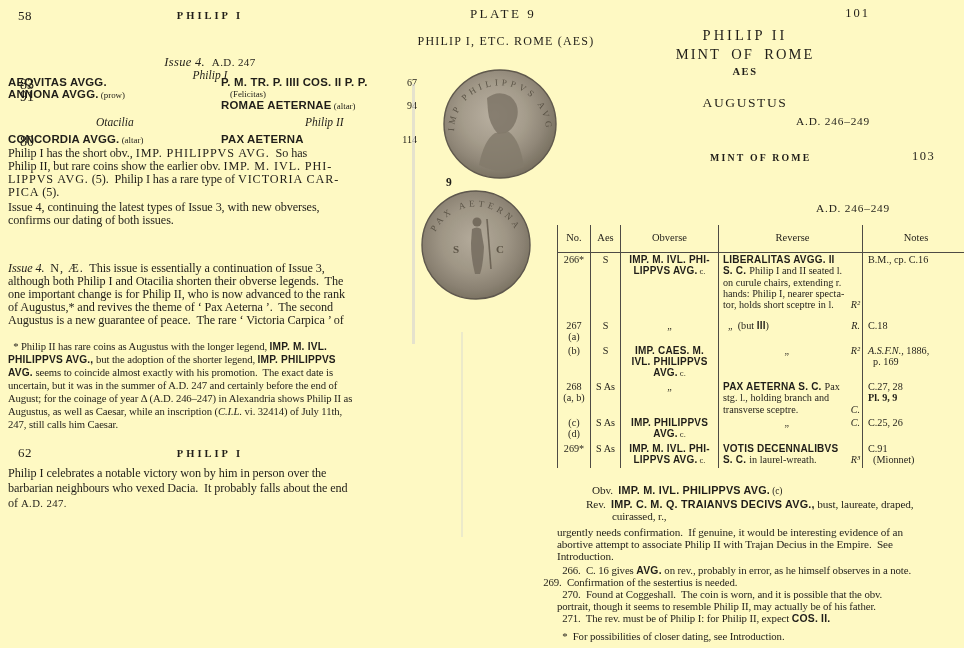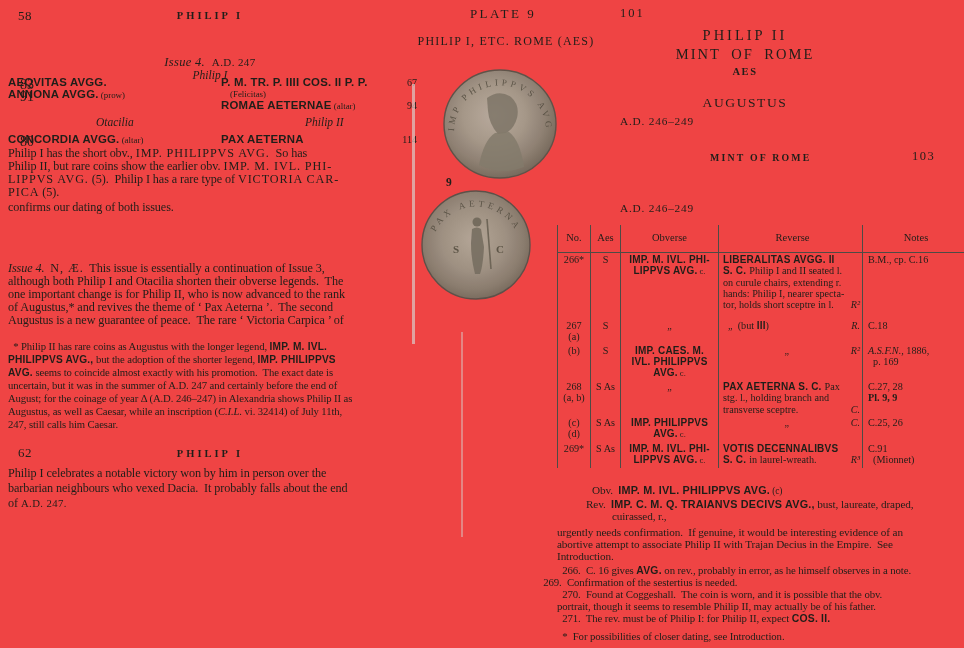--- a/index.html
+++ b/index.html
@@ -1,16 +1,16 @@
 <!DOCTYPE html>
 <html><head>
 <meta charset="utf-8">
 <style>
   html,body{margin:0;padding:0;background:#ffffff}
-  #canvas{position:relative;width:964px;height:648px;background:#ef4444;overflow:hidden;
+  #canvas{position:relative;width:964px;height:648px;background:#fef9c3;overflow:hidden;
           font-family:"Liberation Serif",serif;color:#201e19}
   .abs{position:absolute}
   .tl{white-space:pre-wrap;min-height:1em}
   
   .seg-n{}
   .seg-i{font-style:italic}
   .seg-b{font-weight:700}
   .seg-sm{font-size:.84em}
   .seg-sc{font-size:.88em;letter-spacing:.4px}
   .seg-caps{letter-spacing:.9px}
@@ -33,21 +33,21 @@
   .isub{font-size:11.5px;font-style:italic;text-align:center}
   
   .pl-title{font-size:13px;letter-spacing:2.5px;text-align:center}
   .pl-sub{font-size:12px;letter-spacing:1.2px;text-align:center}
   .fig-label{font-size:11.5px;font-weight:700}
   
   .h-philip2{font-size:14.5px;letter-spacing:3px;text-align:center}
   .h-mint{font-size:14.5px;letter-spacing:2px;word-spacing:5px;text-align:center}
   .h-aes{font-size:10.5px;font-weight:700;letter-spacing:1.6px;text-align:center}
   .h-aug{font-size:13.5px;letter-spacing:1.6px;text-align:center}
-  .h-dates{font-size:11.3px;letter-spacing:.8px;text-align:left}
+  .h-dates{font-size:11.3px;letter-spacing:.8px;text-align:right}
   .h-run{font-size:9.8px;font-weight:700;letter-spacing:2.2px}
   .h-undated{font-size:13px;font-weight:700;letter-spacing:1.2px;text-align:center}
   .rp-pass{font-size:11.2px;line-height:12px;letter-spacing:-.1px}
   .rp-pass .seg-leg{font-size:10.8px}
   .rp-note{font-size:10.8px;line-height:12px;letter-spacing:-.1px}
   .rp-note .seg-leg{font-size:10.4px}
   
   .rtable{position:absolute;left:557px;top:225px;width:407px;font-size:10.2px;line-height:11.2px}
   .trow{display:grid;grid-template-columns:33px 30px 98px 144px 102px}
   .trow>div{border-left:1px solid #4e4b45;box-sizing:border-box;padding:1px 2px}
@@ -119,20 +119,21 @@
       </div>
     </div>
 
     <div class="abs lp-body" style="left:8px;top:147px;width:408px">
         <div class="tl"><span class="seg-n">Philip I has the short obv., </span><span class="seg-caps">IMP. PHILIPPVS AVG.</span><span class="seg-n">  So has</span></div>
         <div class="tl"><span class="seg-n">Philip II, but rare coins show the earlier obv. </span><span class="seg-caps">IMP. M. IVL. PHI-</span></div>
         <div class="tl"><span class="seg-caps">LIPPVS AVG.</span><span class="seg-n"> (5).  Philip I has a rare type of </span><span class="seg-caps">VICTORIA CAR-</span></div>
         <div class="tl"><span class="seg-caps">PICA</span><span class="seg-n"> (5).</span></div>
       </div>
     <div class="abs lp-body" style="left:8px;top:201px;width:408px">
+        <div class="tl"><span class="seg-n">Issue 4, continuing the latest types of Issue 3, with new obverses,</span></div>
         <div class="tl"><span class="seg-n">confirms our dating of both issues.</span></div>
       </div>
     <div class="abs lp-body" style="left:8px;top:262px;width:408px">
         <div class="tl"><span class="seg-i">Issue 4.</span><span class="seg-n">  </span><span class="seg-caps">N, Æ.</span><span class="seg-n">  This issue is essentially a continuation of Issue 3,</span></div>
         <div class="tl"><span class="seg-n">although both Philip I and Otacilia shorten their obverse legends.  The</span></div>
         <div class="tl"><span class="seg-n">one important change is for Philip II, who is now advanced to the rank</span></div>
         <div class="tl"><span class="seg-n">of Augustus,* and revives the theme of ‘ Pax Aeterna ’.  The second</span></div>
         <div class="tl"><span class="seg-n">Augustus is a new guarantee of peace.  The rare ‘ Victoria Carpica ’ of</span></div>
       </div>
     <div class="abs fn" style="left:8px;top:340px;width:408px">

